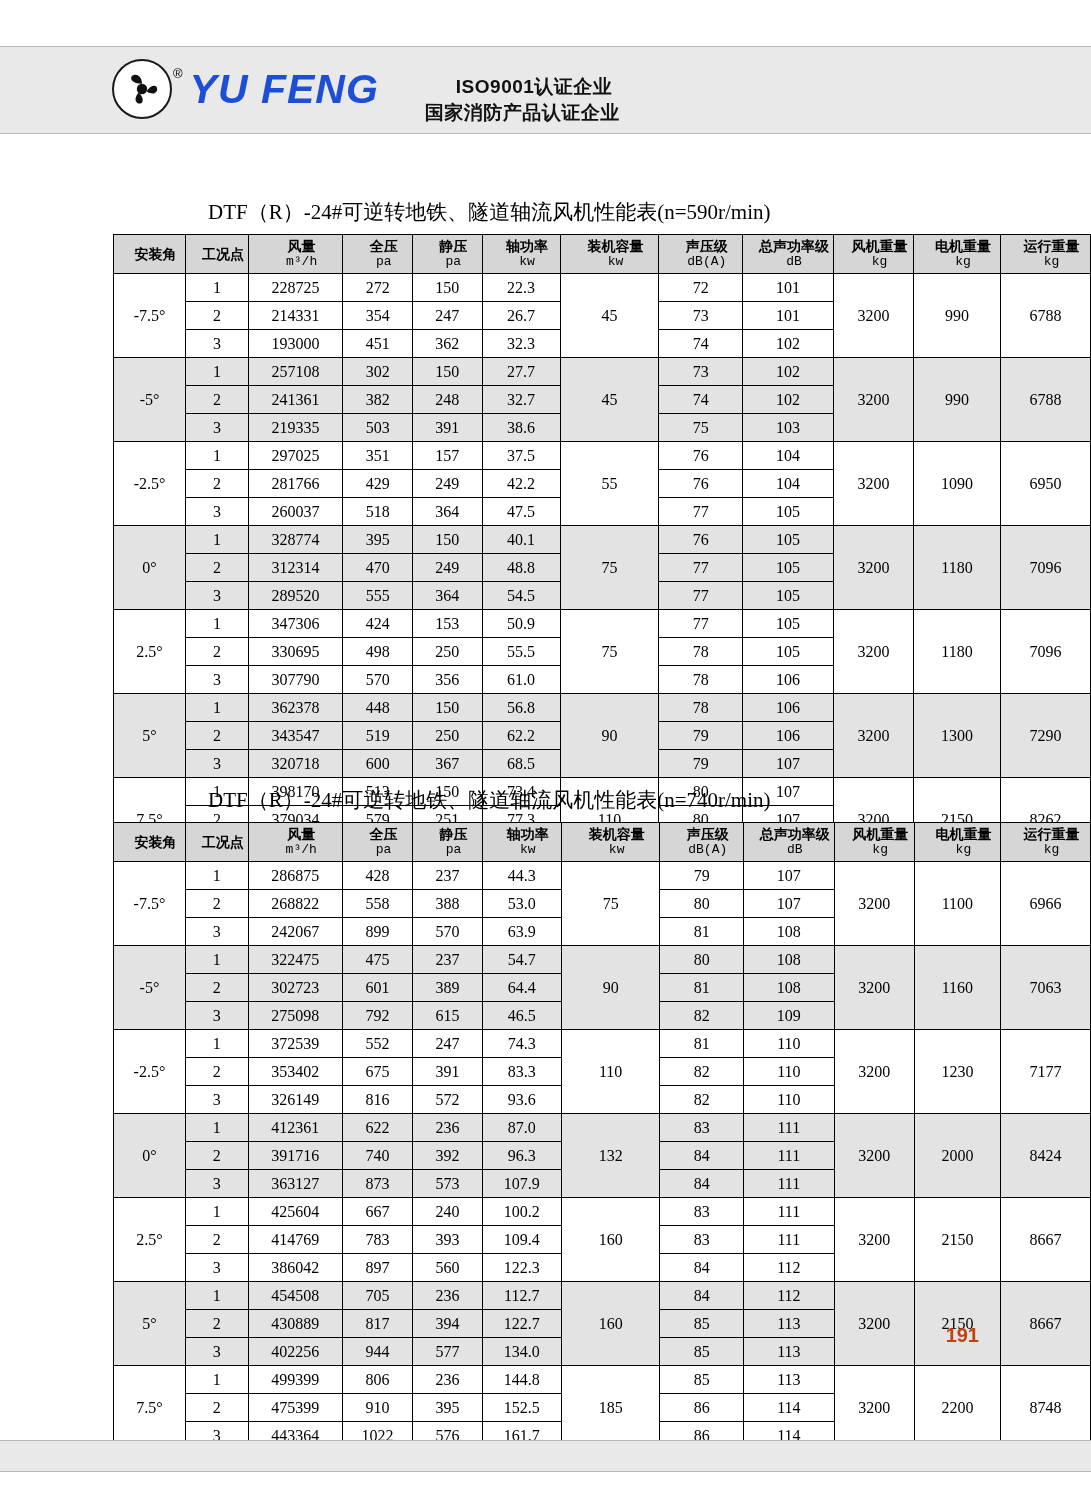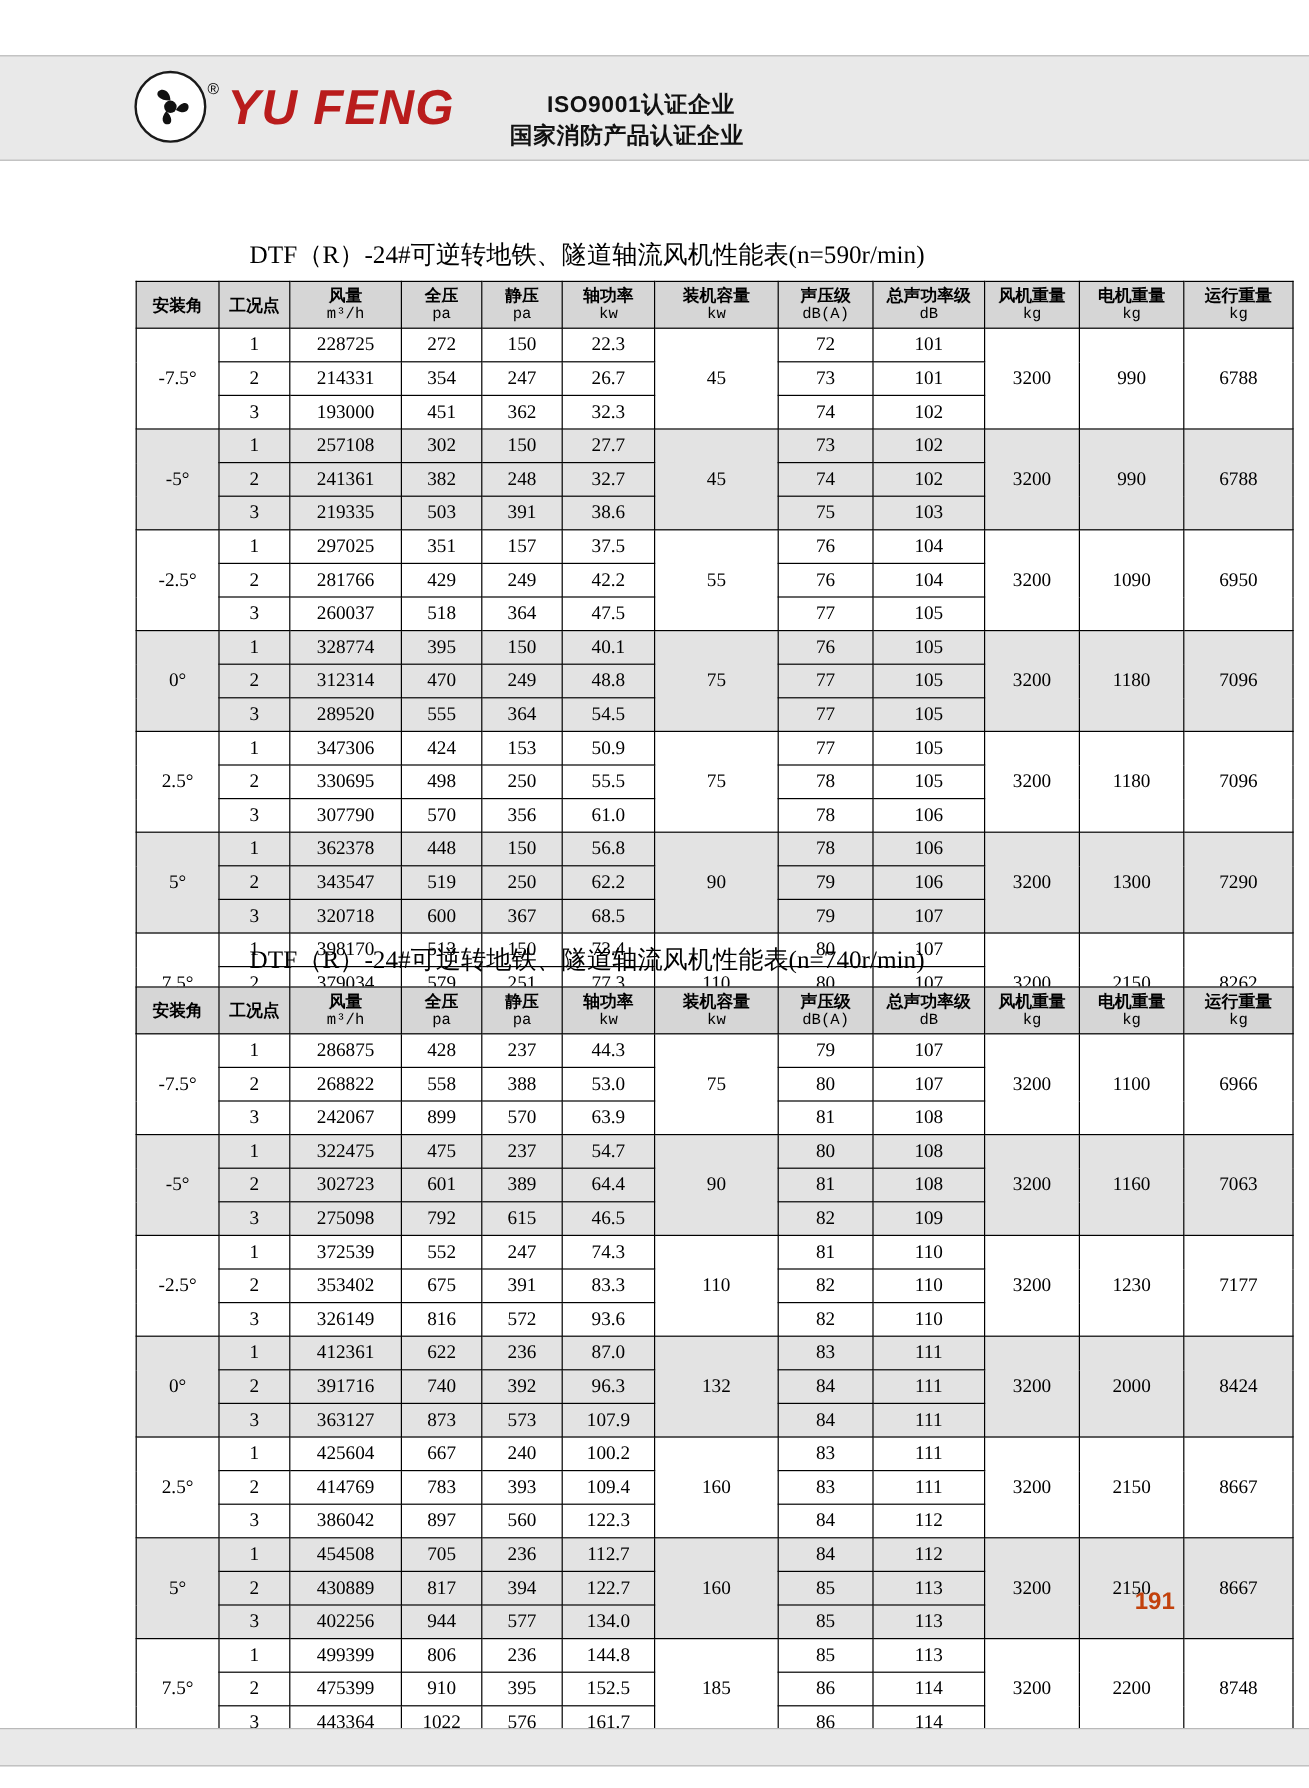--- a/index.html
+++ b/index.html
@@ -67,21 +67,21 @@
     position: relative;
     top: -16px;
     left: 1px;
     font-family: "Liberation Sans", sans-serif;
   }
   .logo-text {
     font-family: "Liberation Sans", sans-serif;
     font-weight: bold;
     font-size: 41px;
     letter-spacing: 1px;
-    color: #b91c1c;
+    color: #1d4ed8;
     margin-left: 8px;
     font-style: italic;
   }
   .header-slogans {
     margin-left: 46px;
     font-family: "Liberation Sans", sans-serif;
     color: #111;
   }
   .slogan-row {
     display: flex;
@@ -129,20 +129,21 @@
     color: #000;
     padding: 0;
   }
   .perf-table thead th {
     background: #d6d6d6;
     font-size: 14px;
     line-height: 1.15;
     height: 38px;
     font-family: "Liberation Sans", sans-serif;
     font-weight: bold;
+    padding-left: 12px;
   }
   .perf-table thead th .unit {
     display: block;
     font-family: "Liberation Mono", monospace;
     font-weight: normal;
     font-size: 13px;
   }
   .perf-table tbody td {
     height: 27px;
     font-family: "Liberation Serif", serif;

